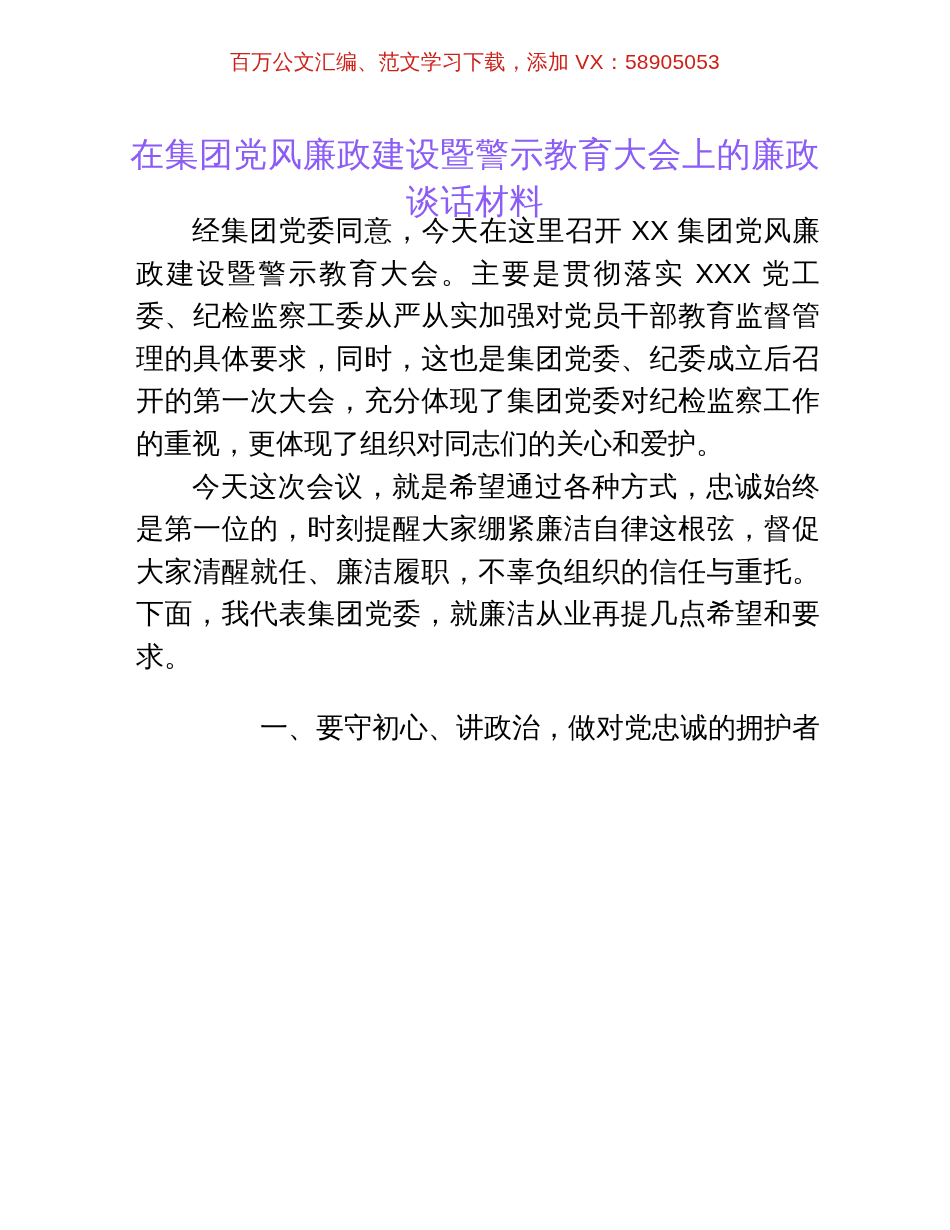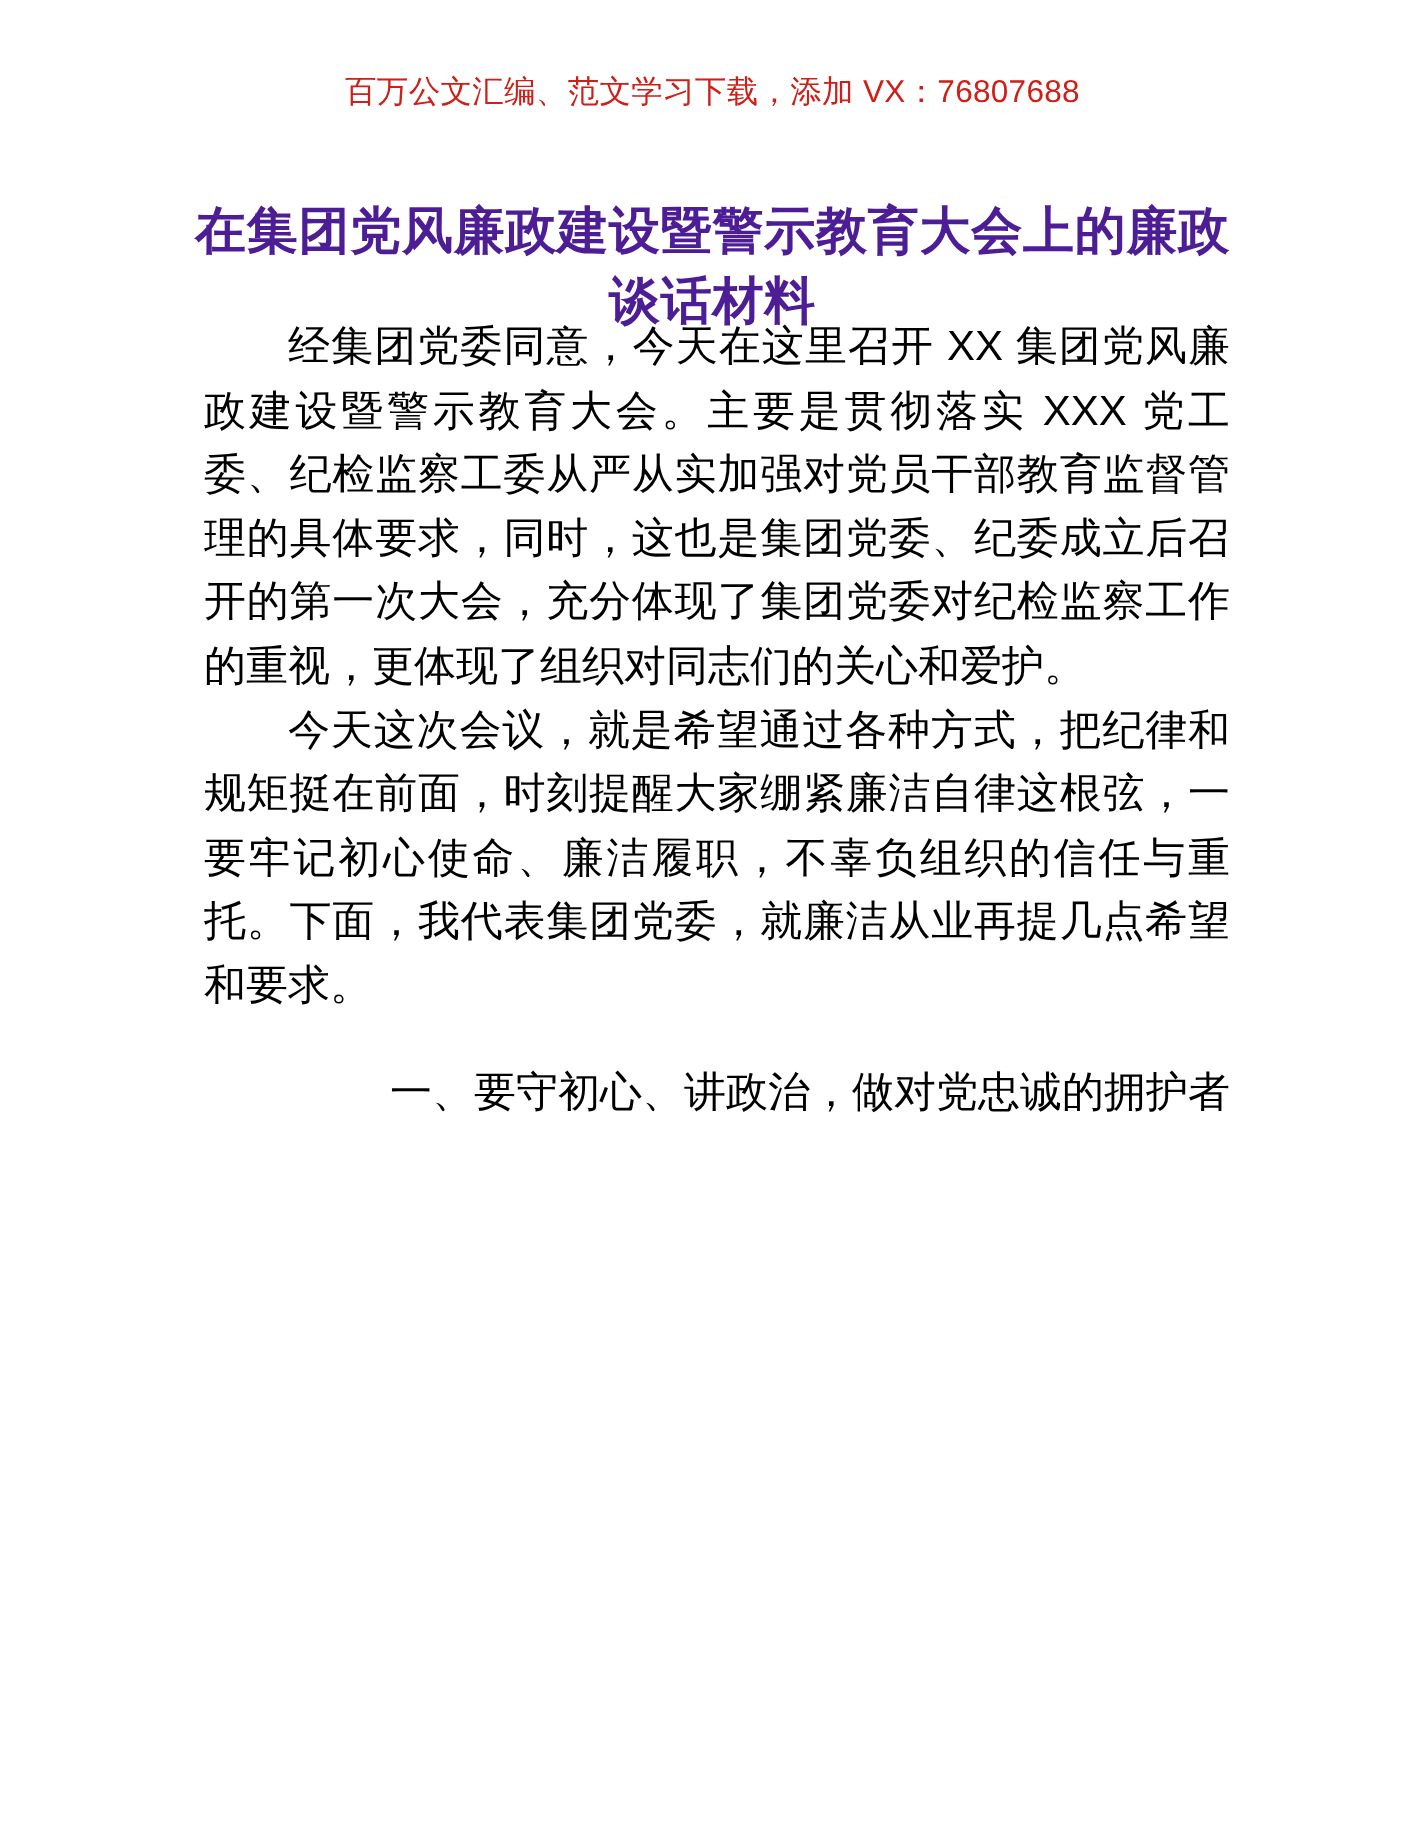--- a/index.html
+++ b/index.html
@@ -40,23 +40,23 @@
   }
 
   
   .doc-title {
     position: absolute;
     top: 108px;
     left: 115px;
     width: 720px;
     text-align: center;
     font-size: 34px;
-    font-weight: 700;
+    font-weight: 400;
     line-height: 47px;
-    color: #4c1d95;
+    color: #8b5cf6;
     letter-spacing: 0.5px;
   }
 
   
   .body-content {
     position: absolute;
     top: 210px;
     left: 136px;
     width: 684px;
   }
@@ -83,29 +83,29 @@
     text-align: right;
     text-indent: 56px;
     font-weight: 400;
   }
 </style>
 </head>
 <body>
 
 <div class="page">
 
-  <div class="promo-header">百万公文汇编、范文学习下载，添加 VX：76807688</div>
+  <div class="promo-header">百万公文汇编、范文学习下载，添加 VX：58905053</div>
 
   <h1 class="doc-title">在集团党风廉政建设暨警示教育大会上的廉政谈话材料</h1>
 
   <div class="body-content">
 
 
     <p class="para">经集团党委同意，今天在这里召开 XX 集团党风廉政建设暨警示教育大会。主要是贯彻落实 XXX 党工委、纪检监察工委从严从实加强对党员干部教育监督管理的具体要求，同时，这也是集团党委、纪委成立后召开的第一次大会，充分体现了集团党委对纪检监察工作的重视，更体现了组织对同志们的关心和爱护。</p>
 
-    <p class="para">今天这次会议，就是希望通过各种方式，把纪律和规矩挺在前面，时刻提醒大家绷紧廉洁自律这根弦，一要牢记初心使命、廉洁履职，不辜负组织的信任与重托。下面，我代表集团党委，就廉洁从业再提几点希望和要求。</p>
+    <p class="para">今天这次会议，就是希望通过各种方式，忠诚始终是第一位的，时刻提醒大家绷紧廉洁自律这根弦，督促大家清醒就任、廉洁履职，不辜负组织的信任与重托。下面，我代表集团党委，就廉洁从业再提几点希望和要求。</p>
 
     <p class="section-heading">一、要守初心、讲政治，做对党忠诚的拥护者</p>
 
 
   </div>
 
 </div>
 
 </body></html>

